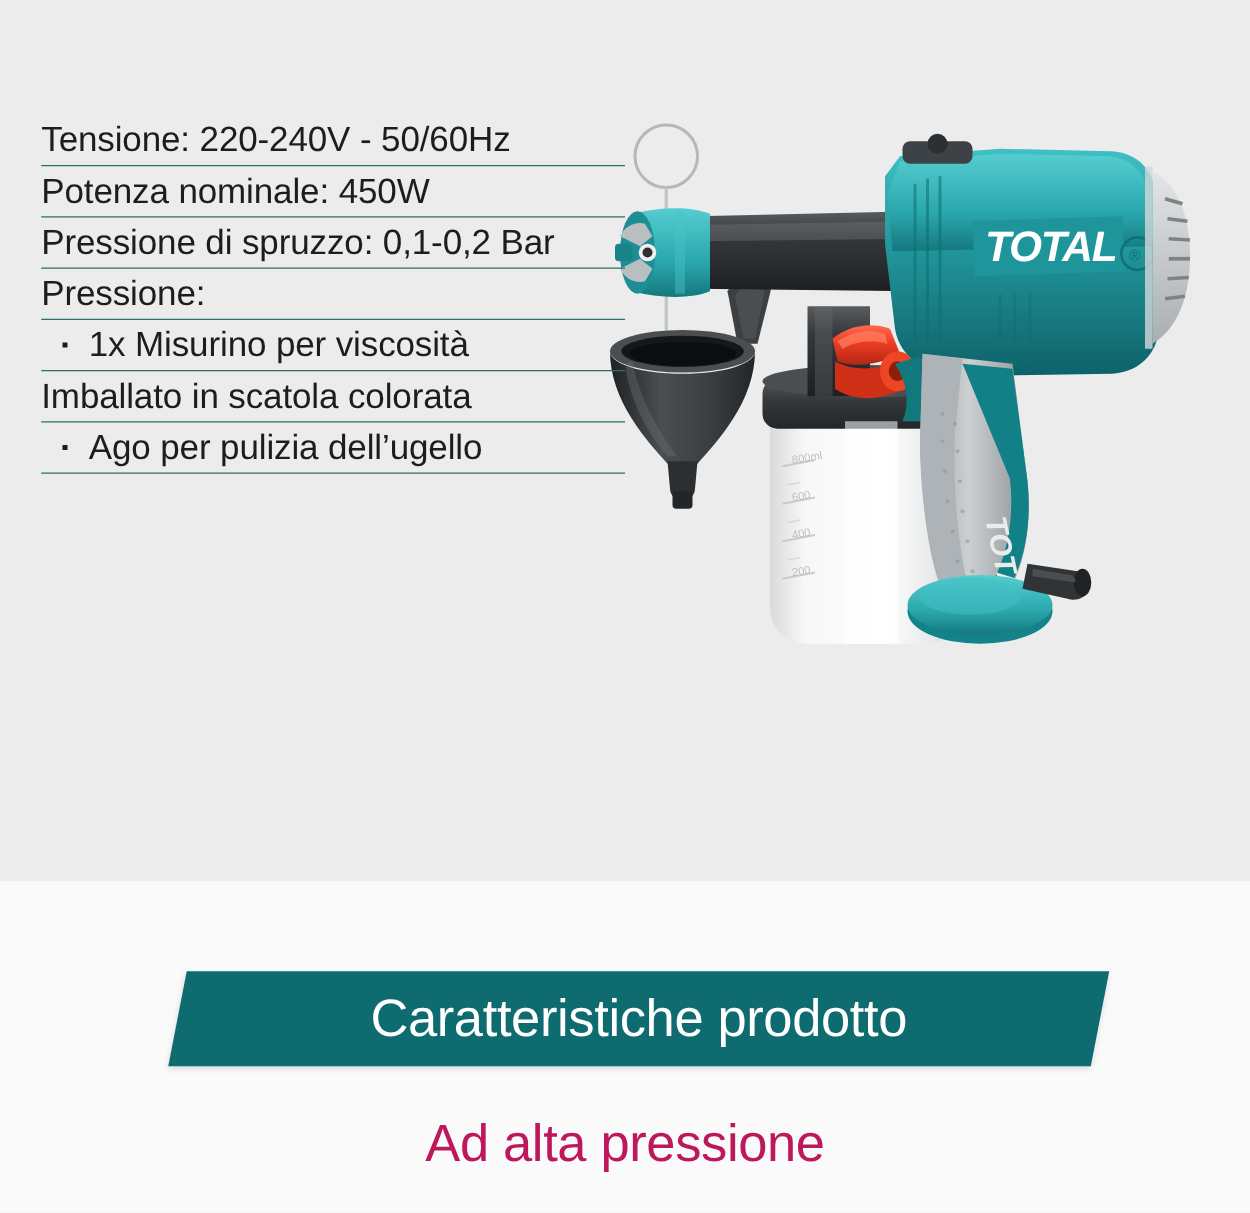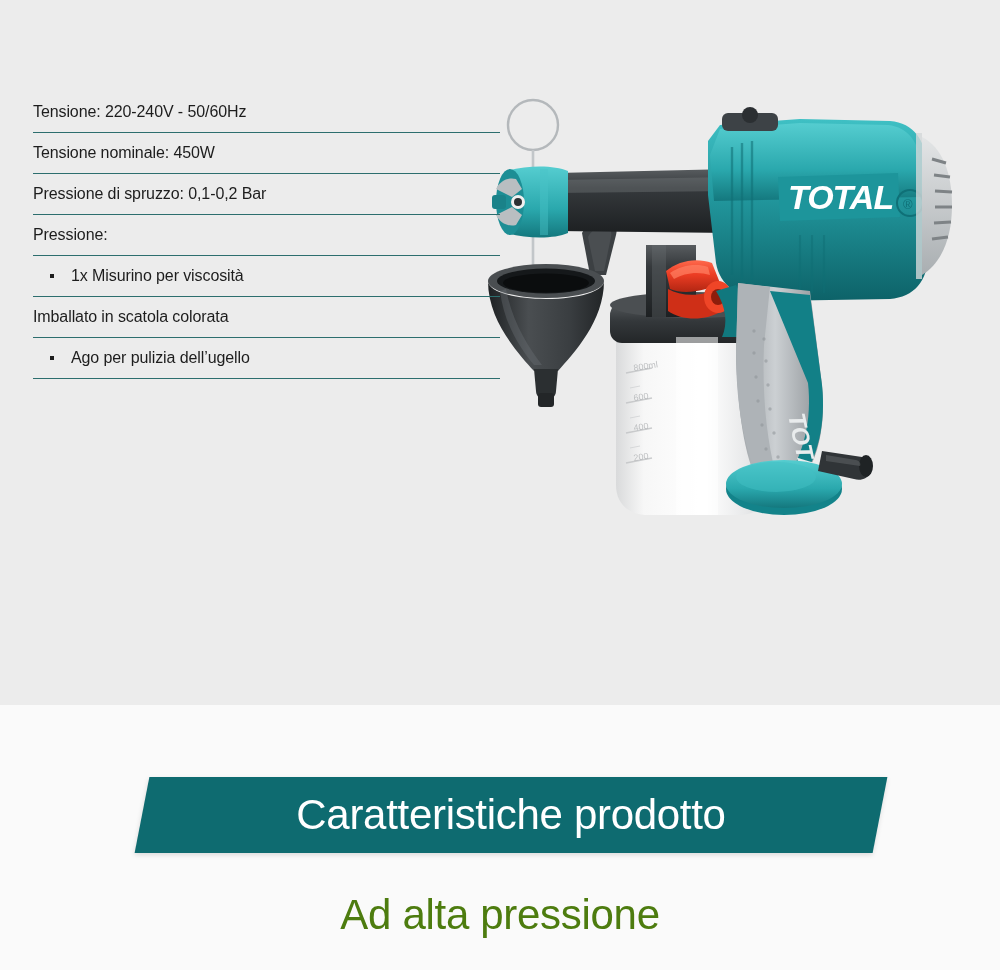--- a/index.html
+++ b/index.html
@@ -35,21 +35,21 @@
   }
   .spec-row {
     position: relative;
     height: 41px;
     border-bottom: 1.4px solid #2c6e6e;
     display: flex;
     align-items: center;
     box-sizing: border-box;
   }
   .spec-text {
-    font-size: 16px;
+    font-size: 28px;
     color: #1d1d1d;
     letter-spacing: -0.1px;
     white-space: nowrap;
   }
   .spec-row.bullet .spec-text {
     padding-left: 38px;
   }
   .bullet-glyph {
     position: absolute;
     left: 17px;
@@ -107,37 +107,37 @@
     letter-spacing: -0.3px;
     white-space: nowrap;
   }
 
   #feature-subtitle {
     position: absolute;
     left: 0;
     top: 186px;
     width: 1000px;
     text-align: center;
-    color: #4d7c0f;
+    color: #be185d;
     font-size: 42px;
     letter-spacing: -0.3px;
     white-space: nowrap;
   }
 </style>
 </head>
 <body>
 
 <div id="top-panel">
 
   <div id="spec-list">
     <div class="spec-row">
       <span class="spec-text">Tensione: 220-240V - 50/60Hz</span>
     </div>
     <div class="spec-row">
-      <span class="spec-text">Tensione nominale: 450W</span>
+      <span class="spec-text">Potenza nominale: 450W</span>
     </div>
     <div class="spec-row">
       <span class="spec-text">Pressione di spruzzo: 0,1-0,2 Bar</span>
     </div>
     <div class="spec-row">
       <span class="spec-text">Pressione:</span>
     </div>
     <div class="spec-row bullet">
       <span class="bullet-glyph"></span>
       <span class="spec-text">1x Misurino per viscosità</span>

